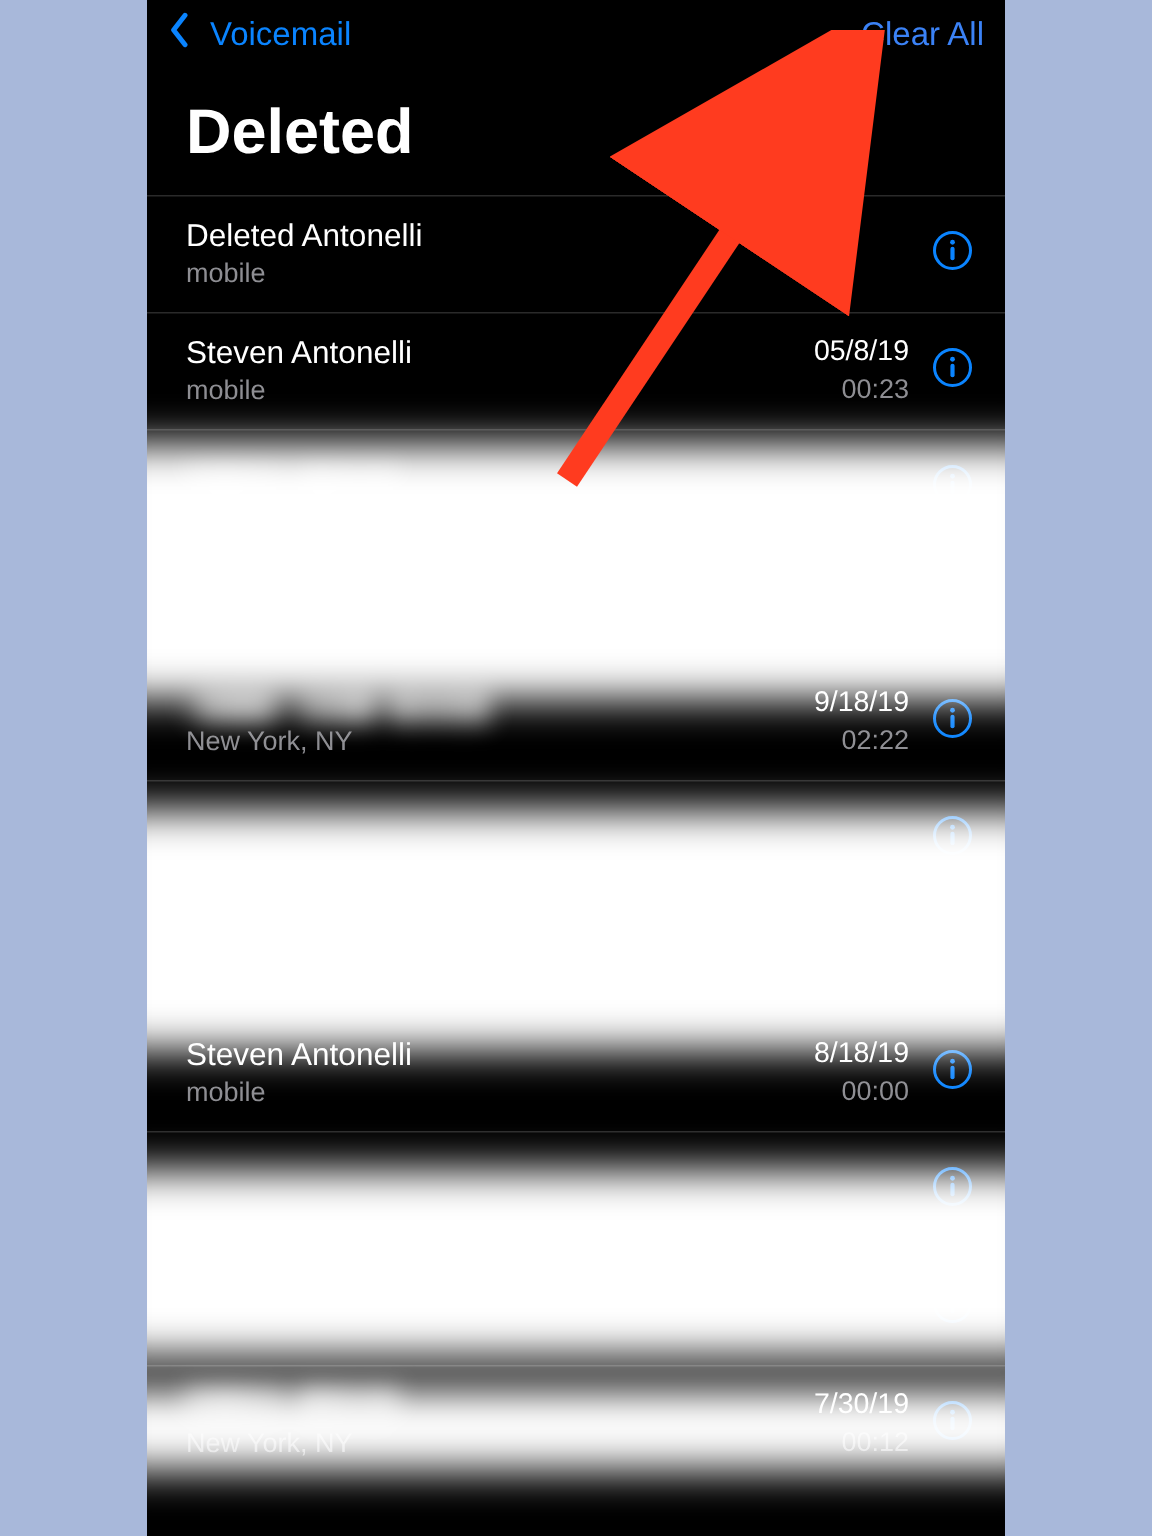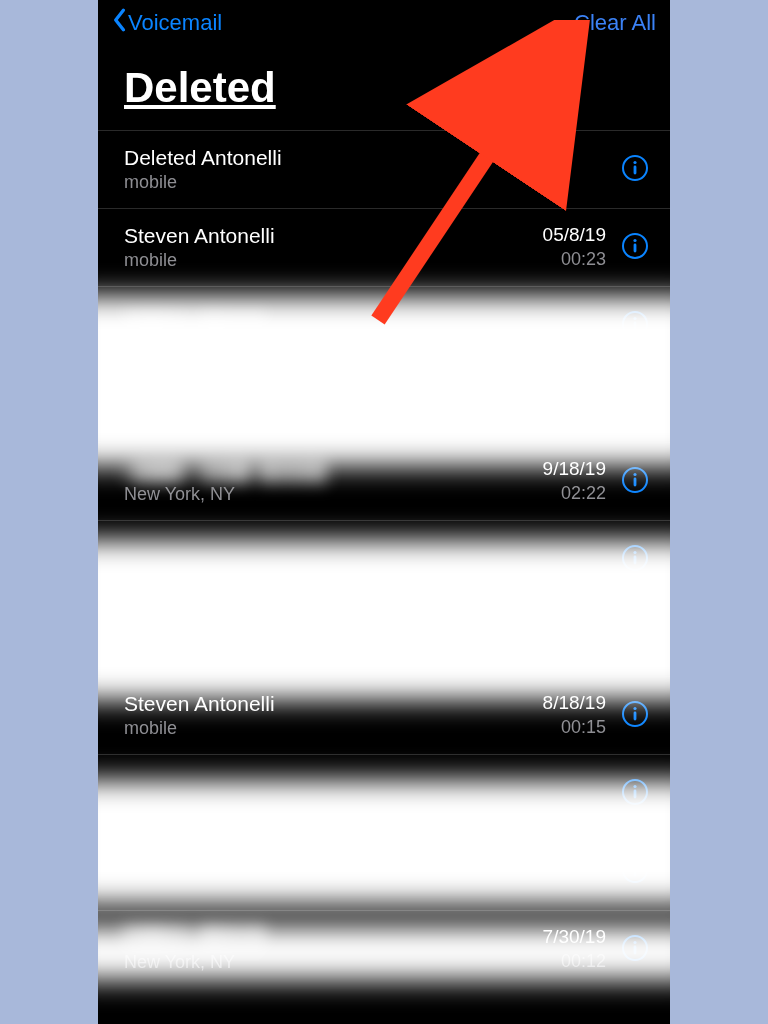--- a/index.html
+++ b/index.html
@@ -26,33 +26,32 @@
       display: flex;
       align-items: center;
       justify-content: space-between;
       padding: 0 14px;
     }
     .back {
       display: flex;
       align-items: center;
       color: #0a84ff;
       font-size: 22px;
-      gap: 2px;
+      gap: 14px;
     }
     .back svg { width: 14px; height: 24px; }
     .clear {
       color: #3b82f6;
       font-size: 22px;
     }
     .title {
       color: #fff;
       font-size: 42px;
       font-weight: 700;
       padding: 18px 26px 18px 26px;
-      text-decoration: underline;
     }
     .list { }
     .row {
       display: flex;
       align-items: center;
       padding: 12px 20px 12px 26px;
       border-top: 0.5px solid #2a2a2a;
       min-height: 78px;
       position: relative;
     }
@@ -259,21 +258,21 @@
       </div>
     </div>
 
     <div class="row">
       <div class="caller">
         <div class="caller-name">Steven Antonelli</div>
         <div class="caller-sub">mobile</div>
       </div>
       <div class="meta">
         <div class="meta-date">8/18/19</div>
-        <div class="meta-dur">00:15</div>
+        <div class="meta-dur">00:00</div>
       </div>
       <div class="info">
         <span><svg viewBox="0 0 28 28">
               <circle cx="14" cy="14" r="12" stroke="#0a84ff" stroke-width="2" fill="none"></circle>
               <circle cx="14" cy="8.5" r="1.6" fill="#0a84ff"></circle>
               <rect x="12.6" y="11.5" width="2.8" height="9" rx="1.4" fill="#0a84ff"></rect>
             </svg></span>
       </div>
     </div>
 

